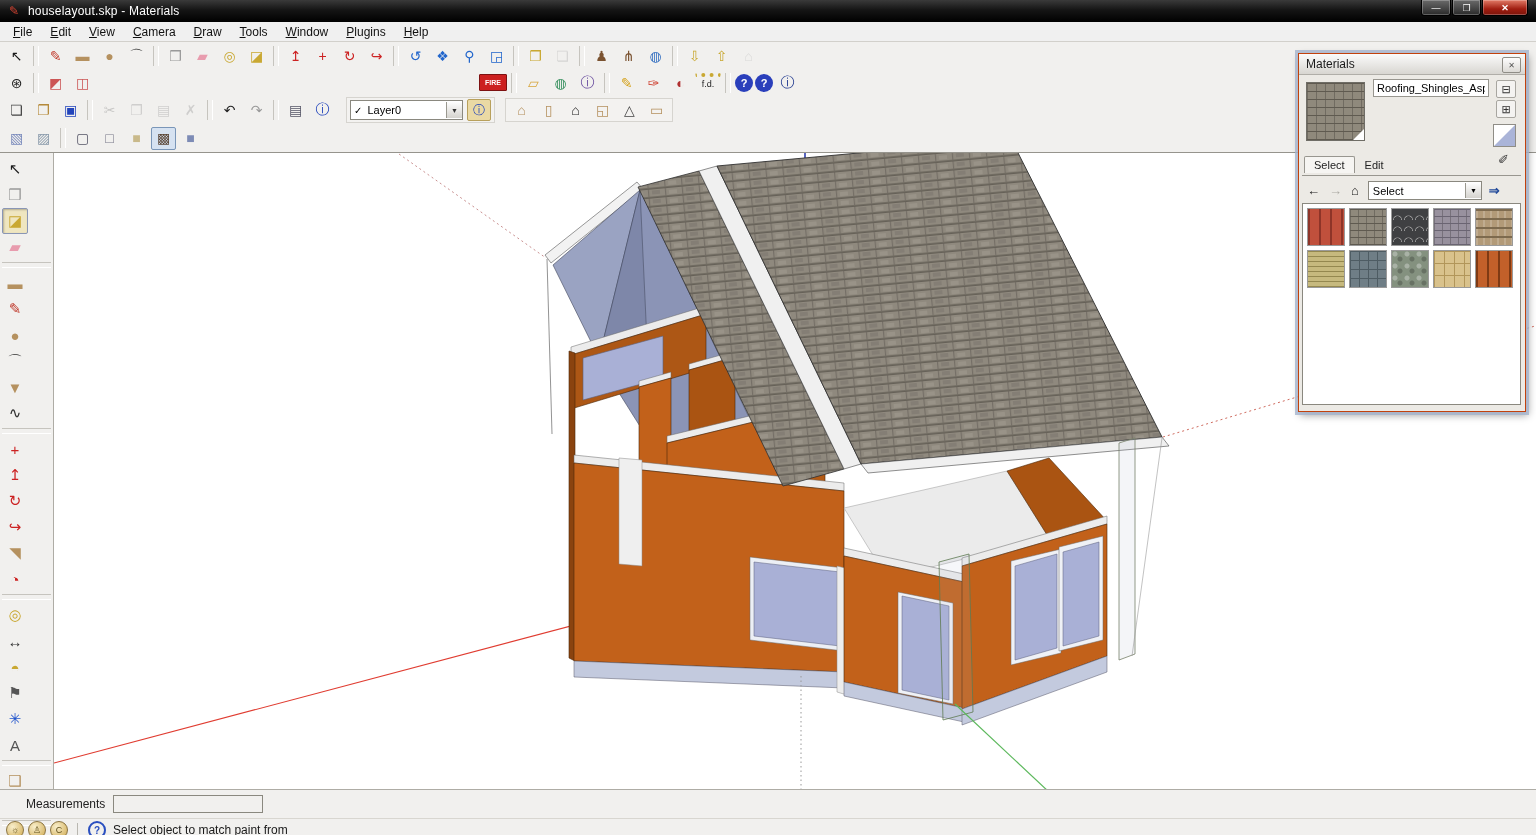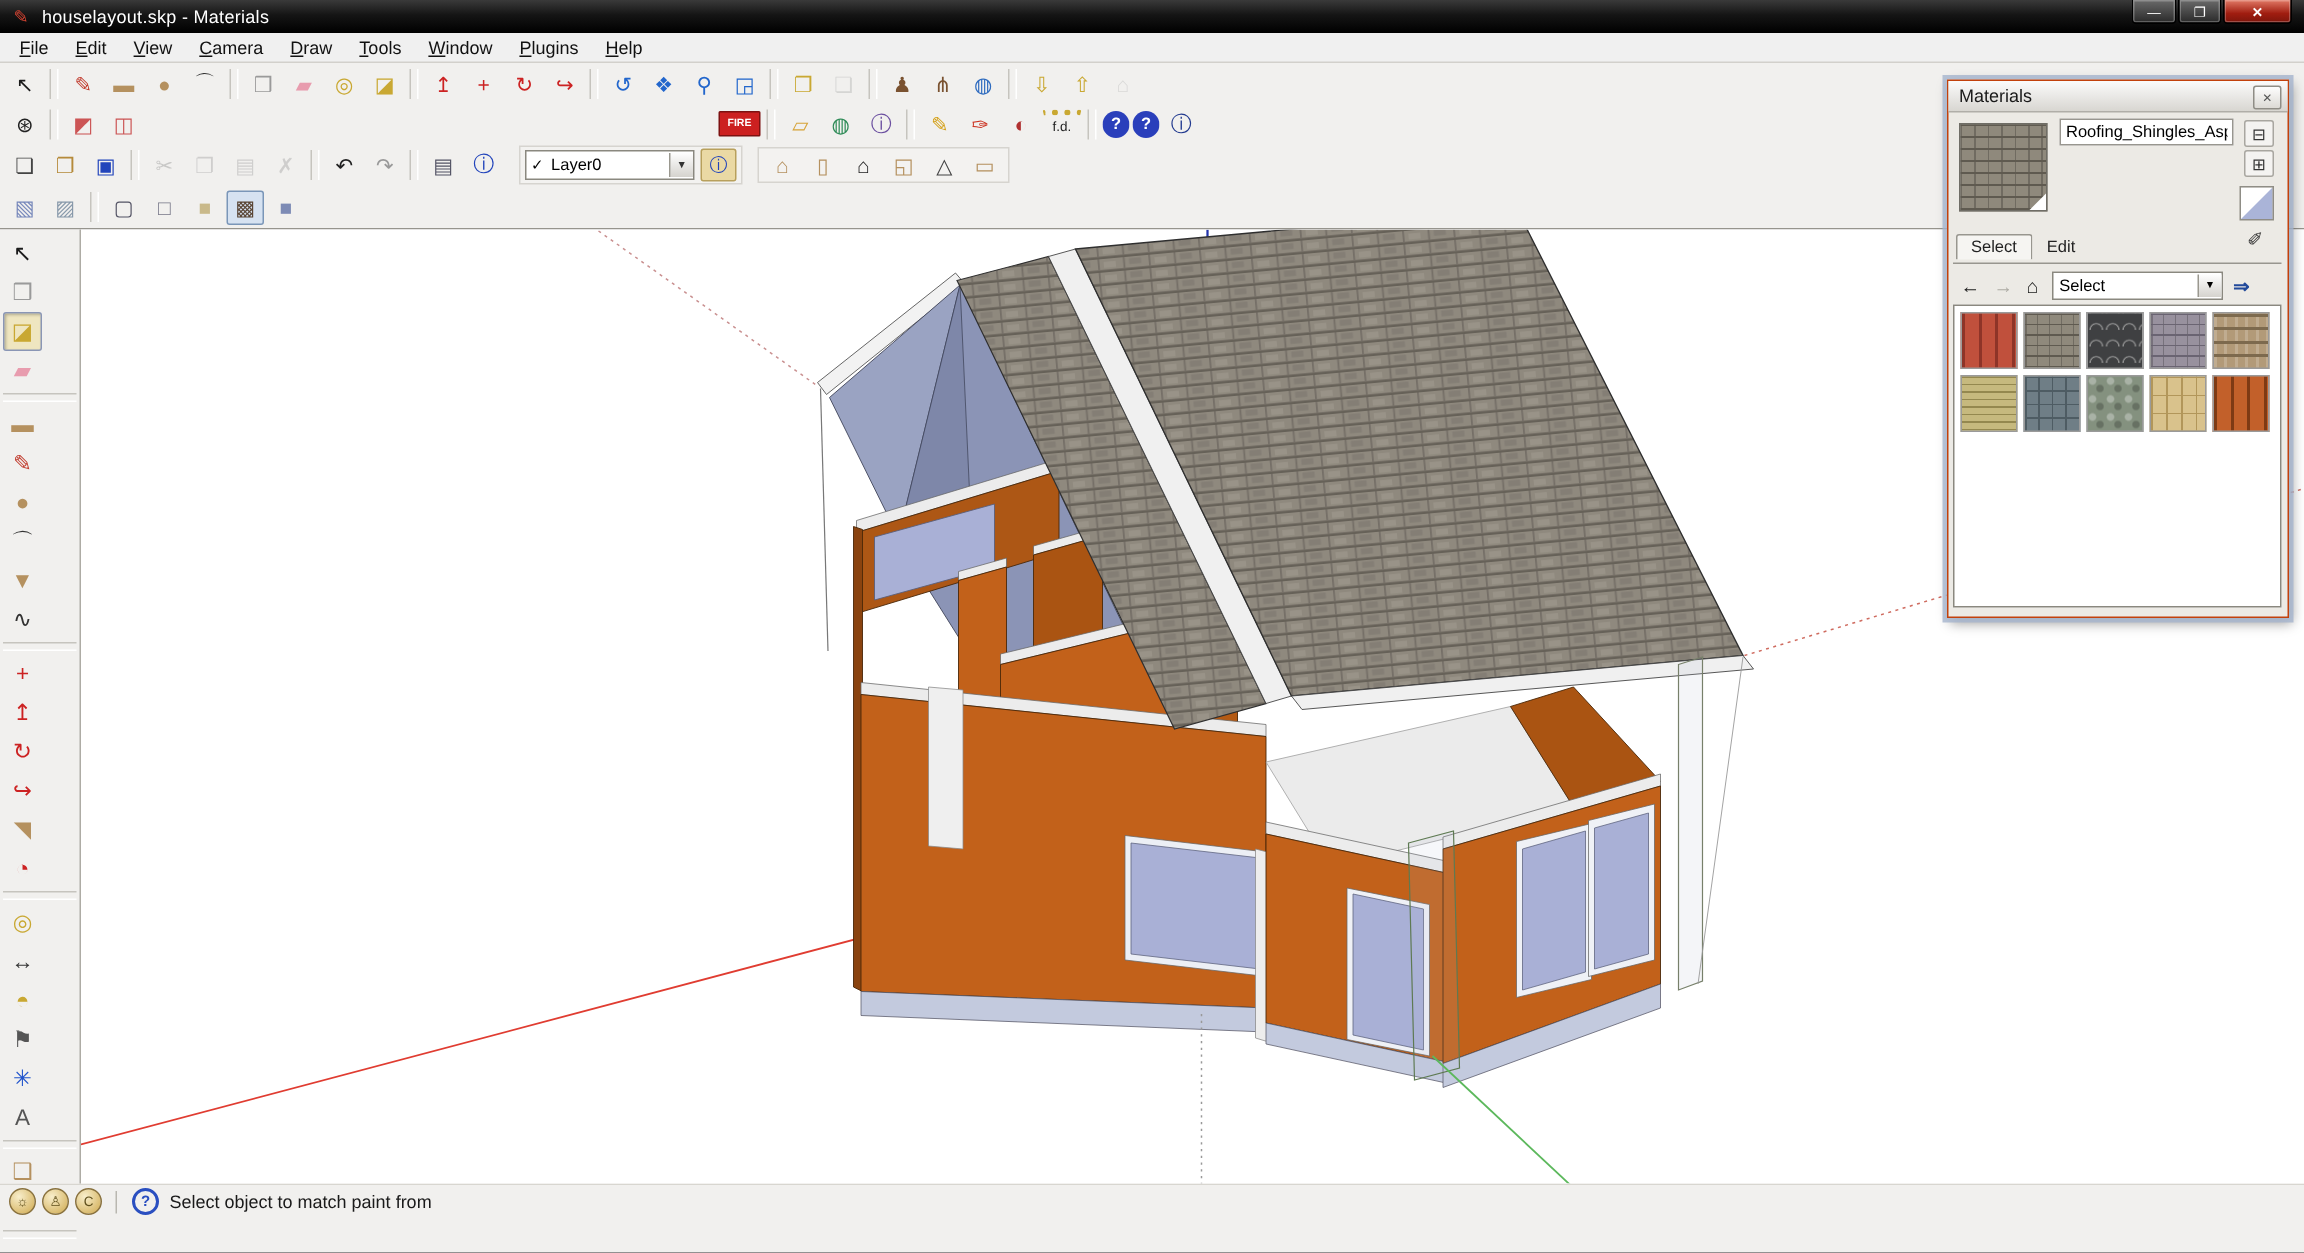--- a/index.html
+++ b/index.html
@@ -333,20 +333,24 @@
 
         <polygon data-name="glass-pane-right" points="1120,437 1136,432 1136,648 1120,654" fill="rgba(180,190,205,0.15)" stroke="#77806a" stroke-width="0.8"></polygon>
         <line data-name="roof-corner-line" x1="1163" y1="432" x2="1133" y2="650" stroke="#999" stroke-width="0.6"></line>
         <polygon data-name="glass-pane-door" points="940,556 970,548 974,706 944,714" fill="rgba(180,190,210,0.12)" stroke="#5e7a52" stroke-width="0.8"></polygon>
         <line data-name="green-axis-line" x1="956" y1="698" x2="1050" y2="786" stroke="#5cb85c" stroke-width="1.2"></line>
         <line data-name="gray-dotted-vertical-line" x1="802" y1="670" x2="802" y2="784" stroke="#999" stroke-width="1" stroke-dasharray="1.5 3"></line>
       </svg>
     </div>
   </div>
 
+  <div class="measurebar" data-name="measurements-bar">
+    <span class="m-label" data-name="measurements-label">Measurements</span>
+    <input class="m-input" data-name="measurements-input" value="" style="">
+  </div>
 
   <div class="statusbar" data-name="statusbar">
     <div style="display:flex;align-items:center;margin-left:2px" data-name="status-badges">
         <span class="badge" data-name="status-lightbulb-badge">☼</span>
         <span class="badge" data-name="status-figure-badge">♙</span>
         <span class="badge" data-name="status-credit-badge">C</span>
       </div>
     <div class="sb-sep" data-name="status-separator"></div>
     <span class="help-circ" data-name="context-help-icon">?</span>
     <span class="sb-msg" data-name="status-message">Select object to match paint from</span>

